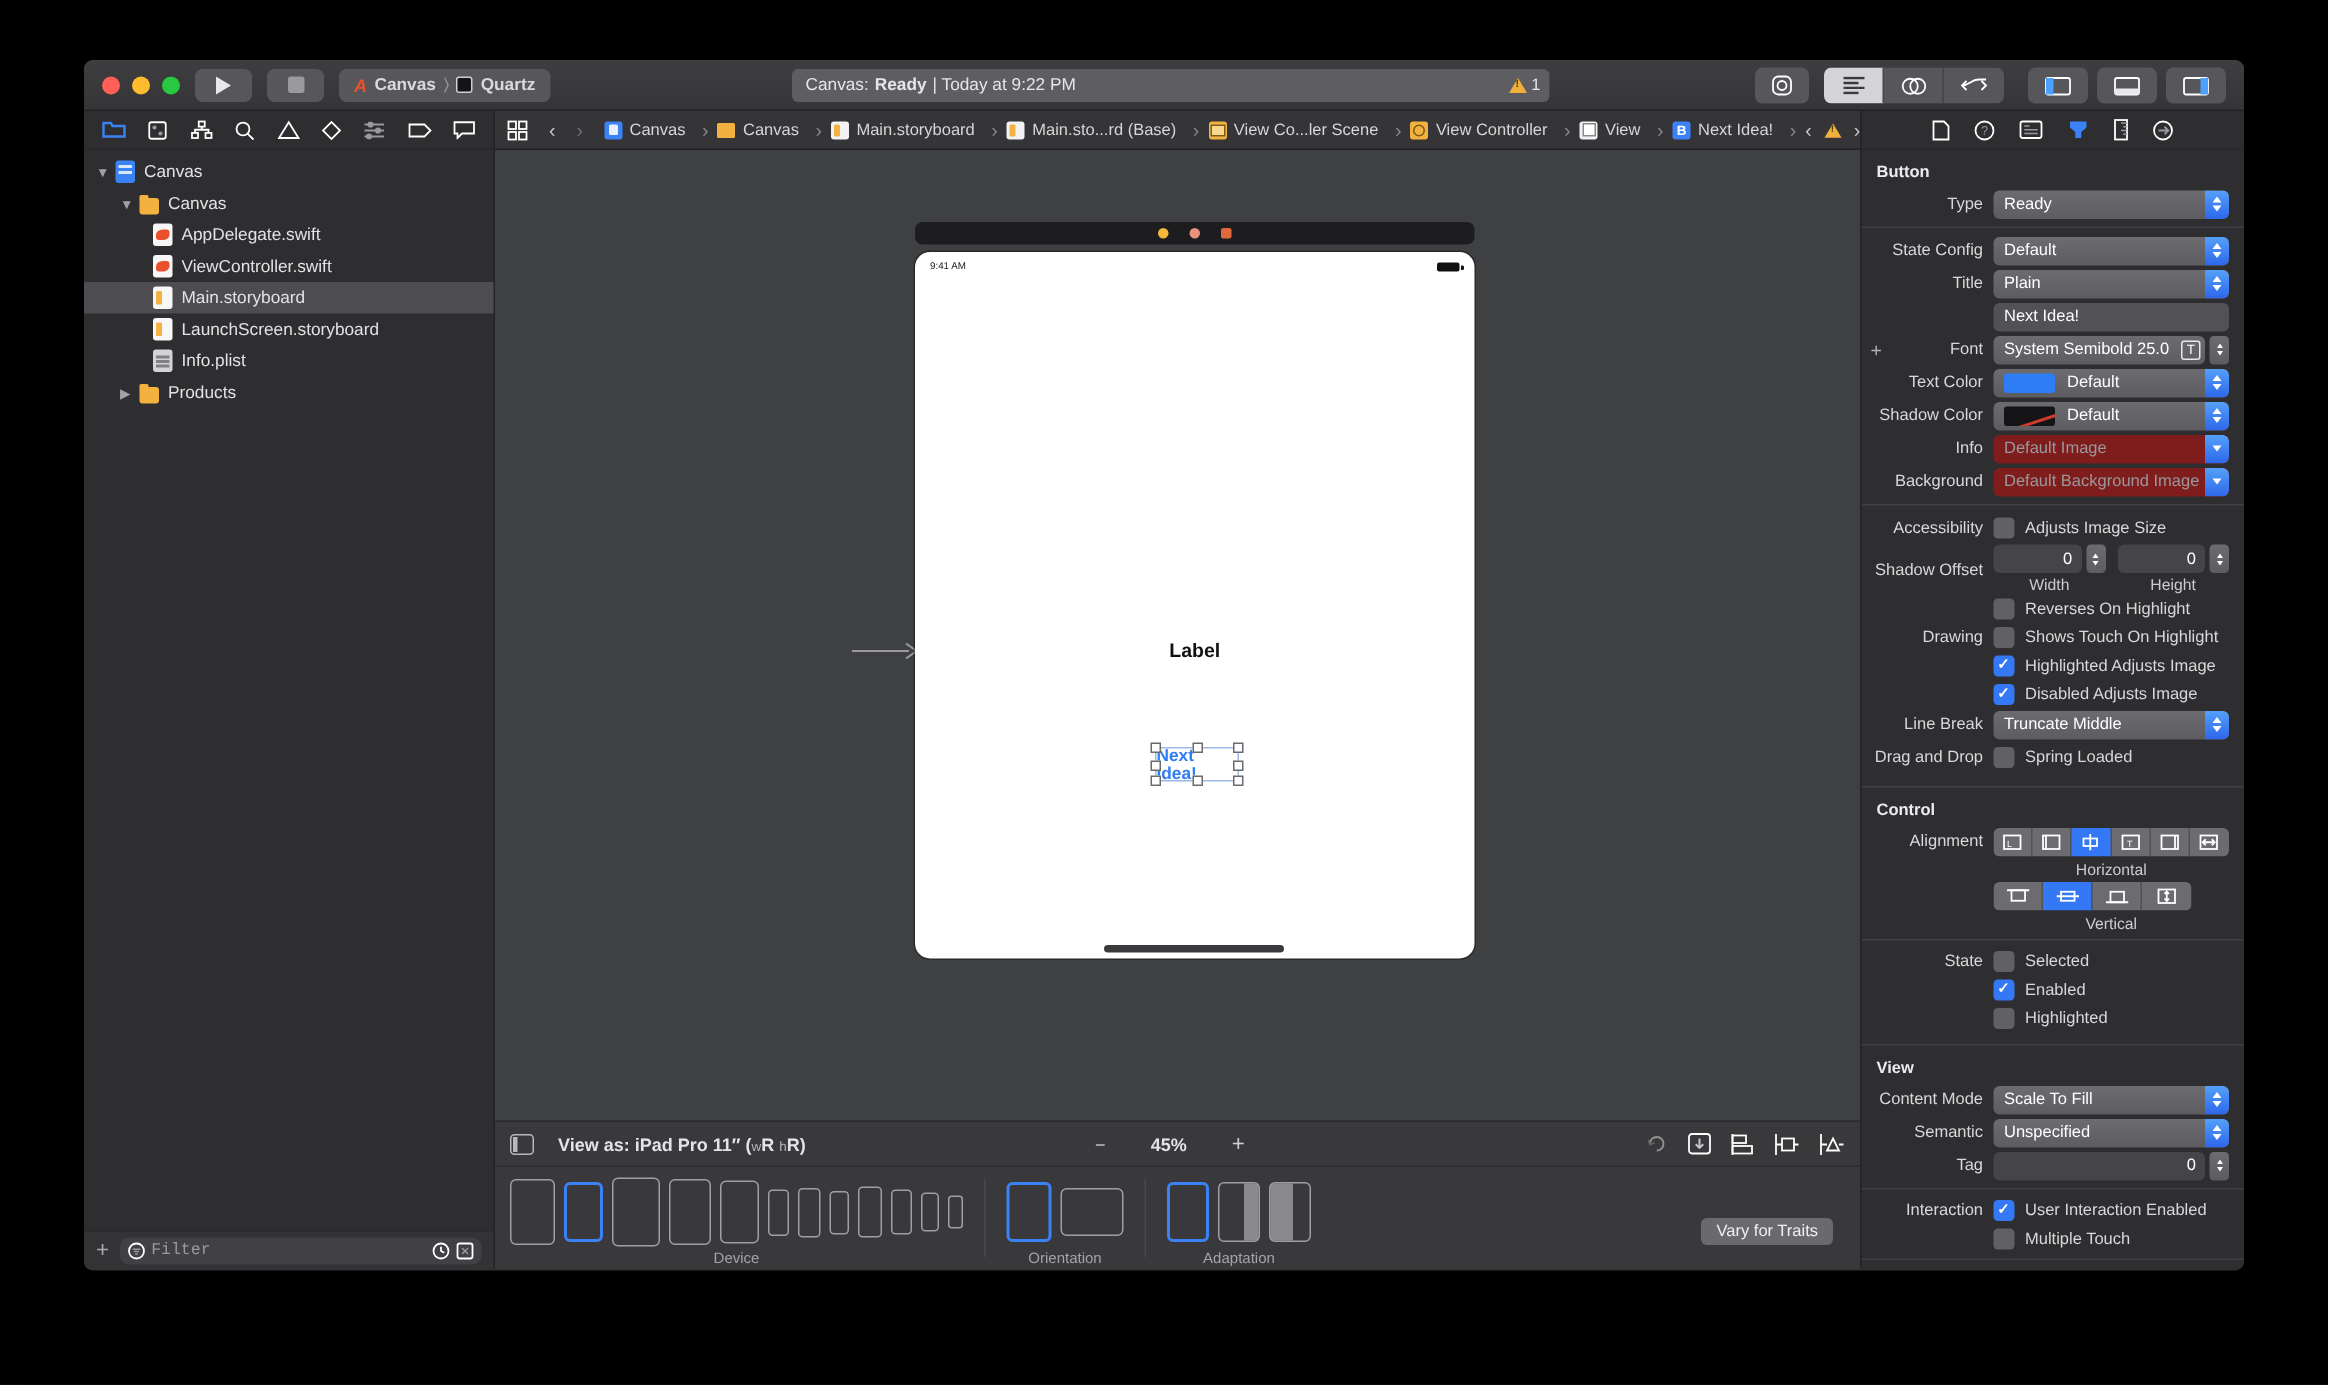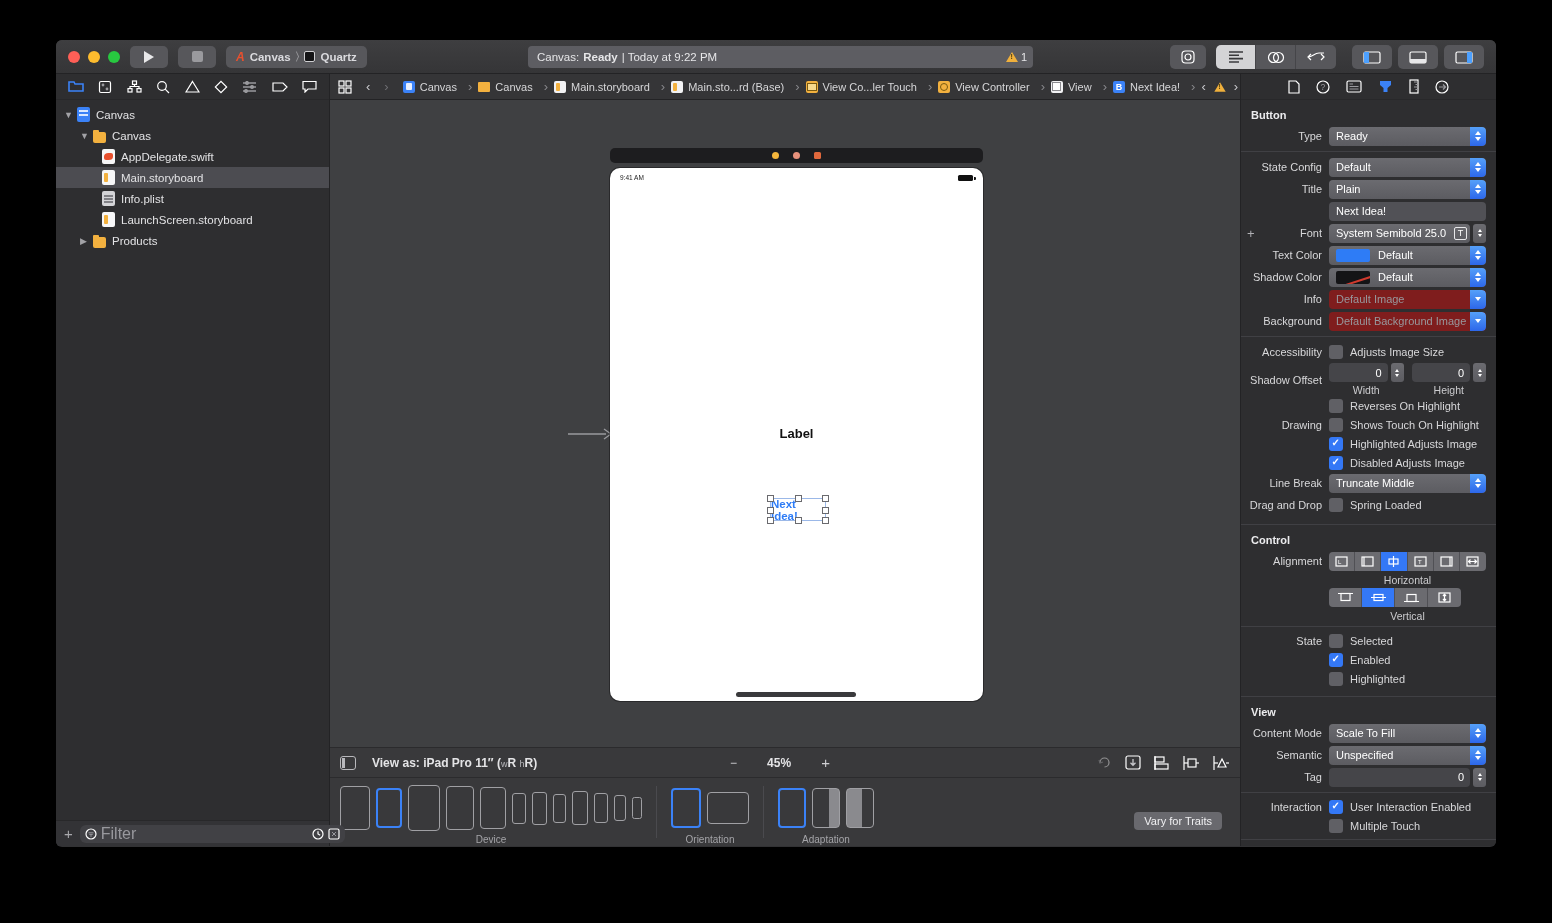--- a/index.html
+++ b/index.html
@@ -50,21 +50,21 @@
   .ficon { width:13px; height:15px; margin-right:6px; flex:none; position:relative; border-radius:2px; }
   .fi-project { background:#3b82f7; } .fi-project::after { content:""; position:absolute; left:2px; top:3px; width:9px; height:2px; background:#d9e8ff; box-shadow:0 4px 0 #d9e8ff; }
   .fi-folder { background:#f3b13f; border-radius:1px 2px 2px 2px; height:11px; margin-top:3px; } .fi-folder::before { content:""; position:absolute; top:-2px; left:0; width:6px; height:3px; background:#f3b13f; border-radius:1px 1px 0 0; }
   .fi-swift { background:#f7f7f8; } .fi-swift::after { content:""; position:absolute; left:2px; top:4px; width:9px; height:7px; background:#e8502e; border-radius:50% 2px 50% 2px; }
   .fi-sb { background:#f7f7f8; } .fi-sb::after { content:""; position:absolute; left:2px; top:3px; width:4px; height:9px; background:#f3b13f; border-radius:1px; }
   .fi-assets { background:#f7f7f8; } .fi-assets::after { content:""; position:absolute; left:2px; bottom:2px; width:0; height:0; border-left:4px solid transparent; border-right:5px solid transparent; border-bottom:7px solid #3b82f7; }
   .fi-plist { background:#d4d4d7; } .fi-plist::after { content:""; position:absolute; left:2px; top:4px; width:9px; height:1.5px; background:#808085; box-shadow:0 3px 0 #808085, 0 6px 0 #808085; }
   .filterbar { position:absolute; bottom:0; left:0; right:0; height:26px; background:#333336; border-top:1px solid #28282a; display:flex; align-items:center; padding:0 8px; gap:7px; }
   .plus-glyph { color:#a8a8ac; font-size:15px; }
   .filter-field { flex:1; height:18px; background:#414145; border-radius:6px; display:flex; align-items:center; padding:0 5px; gap:4px; }
-  .filter-field input { flex:1; background:transparent; border:none; outline:none; color:#d0d0d3; font-size:16px; min-width:0; font-family:Liberation Sans, sans-serif; }
+  .filter-field input { flex:1; background:transparent; border:none; outline:none; color:#d0d0d3; font-size:11px; min-width:0; font-family:Liberation Mono, monospace; }
   .filter-field input::placeholder { color:#98989d; }
 
   
   .jumpbar { height:26px; background:#353537; border-bottom:1px solid #232325; display:flex; align-items:center; font-size:11px; color:#d6d6d8; padding:0 8px; white-space:nowrap; overflow:hidden; }
   .jb-nav { display:flex; gap:14px; align-items:center; margin-right:14px; color:#c8c8cc; }
   .jb-chev { font-size:13px; color:#c8c8cc; } .jb-chev.dim { color:#6f6f73; }
   .seg-item { display:flex; align-items:center; gap:5px; }
   .seg-item::after { content:"\203A"; margin:0 6px; color:#87878b; font-size:13px; }
   .seg-item:last-of-type::after { content:""; margin:0; }
   .jicon { width:12px; height:12px; border-radius:2px; flex:none; display:flex; align-items:center; justify-content:center; }
@@ -76,21 +76,21 @@
   .ji-view { background:#f2f2f4; } .ji-view::after{content:"";width:7px;height:7px;border:1.5px solid #8a8a8e;background:#fff;}
   .ji-btn { background:#3b82f7; color:#fff; font-size:9px; font-weight:bold; }
   .jb-issues { margin-left:auto; display:flex; align-items:center; gap:8px; }
   .warn-tri.small { transform:scale(.95); }
 
   
   .canvas { flex:1; background:#3f4042; position:relative; overflow:hidden; }
   .scene-dock { position:absolute; left:280px; top:48px; width:373px; height:15px; background:#1d1d1f; border-radius:5px; display:flex; align-items:center; justify-content:center; gap:14px; }
   .dock-dot { width:7px; height:7px; border-radius:50%; }
   .dock-sq { width:7px; height:7px; border-radius:1.5px; }
-  .ipad { position:absolute; left:280px; top:68px; width:373px; height:533px; background:#fff; border-radius:10px; box-shadow:0 0 0 1px rgba(0,0,0,.35); }
+  .ipad { position:absolute; left:280px; top:68px; width:373px; height:471px; background:#fff; border-radius:10px; box-shadow:0 0 0 1px rgba(0,0,0,.35); }
   .ipad-time { position:absolute; left:10px; top:6px; font-size:6.5px; color:#1a1a1a; }
   .ipad-batt { position:absolute; right:10px; top:7px; width:15px; height:6px; background:#111; border-radius:1.5px; }
   .ipad-batt::after { content:""; position:absolute; right:-2.5px; top:1.5px; width:2px; height:3px; background:#111; border-radius:0 1px 1px 0; }
   .ipad-label { position:absolute; left:0; right:0; top:258px; text-align:center; font-size:13px; font-weight:bold; color:#111; }
   .sel-btn { position:absolute; left:160px; top:330px; width:56px; height:23px; border:1px solid #9bb8e8; display:flex; align-items:center; justify-content:center; font-size:11.5px; font-weight:bold; color:#2e7cf6; }
   .handle { position:absolute; width:7px; height:7px; background:#fff; border:1px solid #6a6a6e; }
   .entry-arrow { position:absolute; left:238px; top:327px; }
 
   
   .viewbar { height:30px; background:#39393b; border-top:1px solid #2b2b2d; display:flex; align-items:center; padding:0 10px; position:relative; color:#e4e4e6; }
@@ -291,31 +291,35 @@
           </div>
         <div class="nrow ind1">
             <span class="disc open"></span>
             <span class="ficon fi-folder"></span>
             <span>Canvas</span>
           </div>
         <div class="nrow ind2">
             <span class="ficon fi-swift"></span>
             <span>AppDelegate.swift</span>
           </div>
+        <div class="nrow ind2">
+            <span class="ficon fi-swift"></span>
+            <span>ViewController.swift</span>
+          </div>
         <div class="nrow ind2 sel">
             <span class="ficon fi-sb"></span>
             <span>Main.storyboard</span>
           </div>
         <div class="nrow ind2">
+            <span class="ficon fi-sb"></span>
+            <span>LaunchScreen.storyboard</span>
+          </div>
+        <div class="nrow ind2">
             <span class="ficon fi-plist"></span>
             <span>Info.plist</span>
-          </div>
-        <div class="nrow ind2">
-            <span class="ficon fi-sb"></span>
-            <span>LaunchScreen.storyboard</span>
           </div>
         <div class="nrow ind1">
             <span class="disc closed"></span>
             <span class="ficon fi-folder"></span>
             <span>Products</span>
           </div>
       </div>
       <div class="filterbar">
         <span class="plus-glyph">+</span>
         <div class="filter-field">
@@ -365,21 +369,21 @@
         <span class="seg-item">
             <span class="jicon ji-sb"></span>
             <span>Main.storyboard</span>
           </span>
         <span class="seg-item">
             <span class="jicon ji-sb"></span>
             <span>Main.sto...rd (Base)</span>
           </span>
         <span class="seg-item">
             <span class="jicon ji-scene"></span>
-            <span>View Co...ler Touch</span>
+            <span>View Co...ler Scene</span>
           </span>
         <span class="seg-item">
             <span class="jicon ji-vc"></span>
             <span>View Controller</span>
           </span>
         <span class="seg-item">
             <span class="jicon ji-view"></span>
             <span>View</span>
           </span>
         <span class="seg-item">

